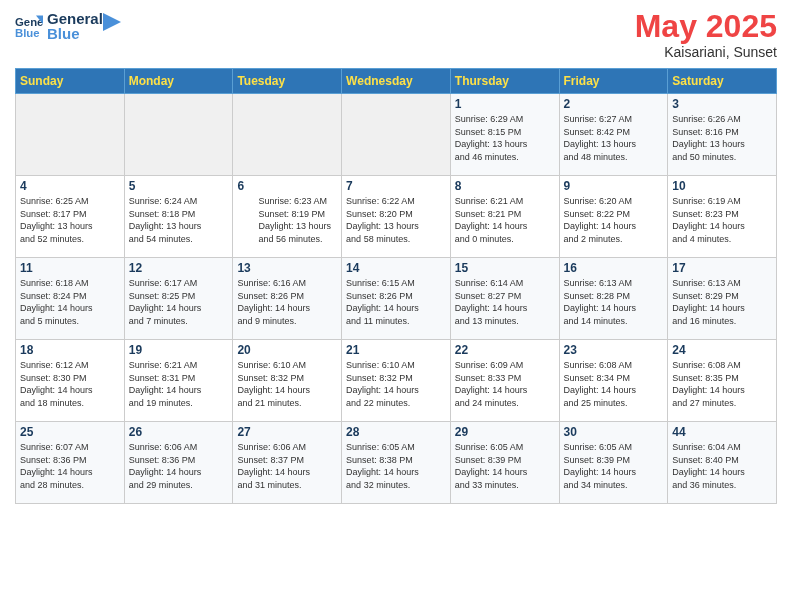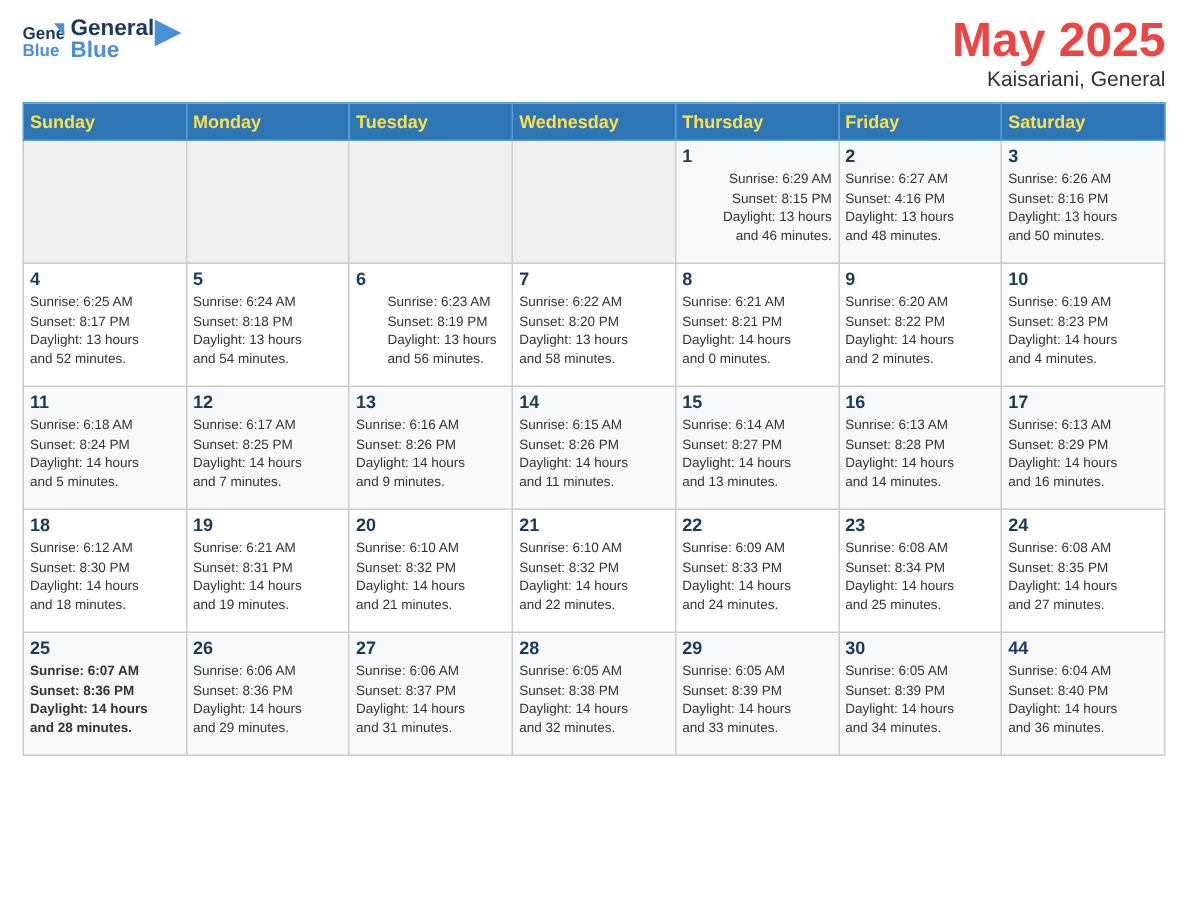--- a/index.html
+++ b/index.html
@@ -103,21 +103,21 @@
       <div style="display:flex;flex-direction:column;line-height:1.15;">
         <span style="font-size:15px;font-weight:bold;color:#1a3a5c;">General</span>
         <span style="font-size:15px;font-weight:bold;color:#4a90d9;margin-top:-2px;">Blue</span>
       </div>
       <svg width="18" height="18" viewBox="0 0 20 20" style="margin-left:-4px;margin-top:-8px;">
         <polygon points="0,0 20,10 0,20" fill="#4a90d9"></polygon>
       </svg>
     </div>
     <div class="title-block">
       <div class="month-year">May 2025</div>
-      <div class="location">Kaisariani, General</div>
+      <div class="location">Kaisariani, Sunset</div>
     </div>
   </div>
 
   <table class="calendar">
     <thead>
       <tr>
       <th>Sunday</th>
           <th>Monday</th>
           <th>Tuesday</th>
           <th>Wednesday</th>
@@ -127,29 +127,29 @@
         </tr>
     </thead>
     <tbody id="calendar-body">
     <tr>
           <td class="empty-cell"></td>
           <td class="empty-cell"></td>
           <td class="empty-cell"></td>
           <td class="empty-cell"></td>
           <td>
             <span class="day-num">1</span>
-            <div class="cell-info" style="white-space: pre-line; text-align: right;">Sunrise: 6:29 AM
+            <div class="cell-info" style="white-space: pre-line;">Sunrise: 6:29 AM
 Sunset: 8:15 PM
 Daylight: 13 hours
 and 46 minutes.</div>
           </td>
           <td>
             <span class="day-num">2</span>
             <div class="cell-info" style="white-space: pre-line;">Sunrise: 6:27 AM
-Sunset: 4:16 PM
+Sunset: 8:42 PM
 Daylight: 13 hours
 and 48 minutes.</div>
           </td>
           <td>
             <span class="day-num">3</span>
             <div class="cell-info" style="white-space: pre-line;">Sunrise: 6:26 AM
 Sunset: 8:16 PM
 Daylight: 13 hours
 and 50 minutes.</div>
           </td>
@@ -303,21 +303,21 @@
             <span class="day-num">24</span>
             <div class="cell-info" style="white-space: pre-line;">Sunrise: 6:08 AM
 Sunset: 8:35 PM
 Daylight: 14 hours
 and 27 minutes.</div>
           </td>
         </tr>
         <tr>
           <td>
             <span class="day-num">25</span>
-            <div class="cell-info" style="white-space: pre-line; font-weight: bold;">Sunrise: 6:07 AM
+            <div class="cell-info" style="white-space: pre-line;">Sunrise: 6:07 AM
 Sunset: 8:36 PM
 Daylight: 14 hours
 and 28 minutes.</div>
           </td>
           <td>
             <span class="day-num">26</span>
             <div class="cell-info" style="white-space: pre-line;">Sunrise: 6:06 AM
 Sunset: 8:36 PM
 Daylight: 14 hours
 and 29 minutes.</div>

